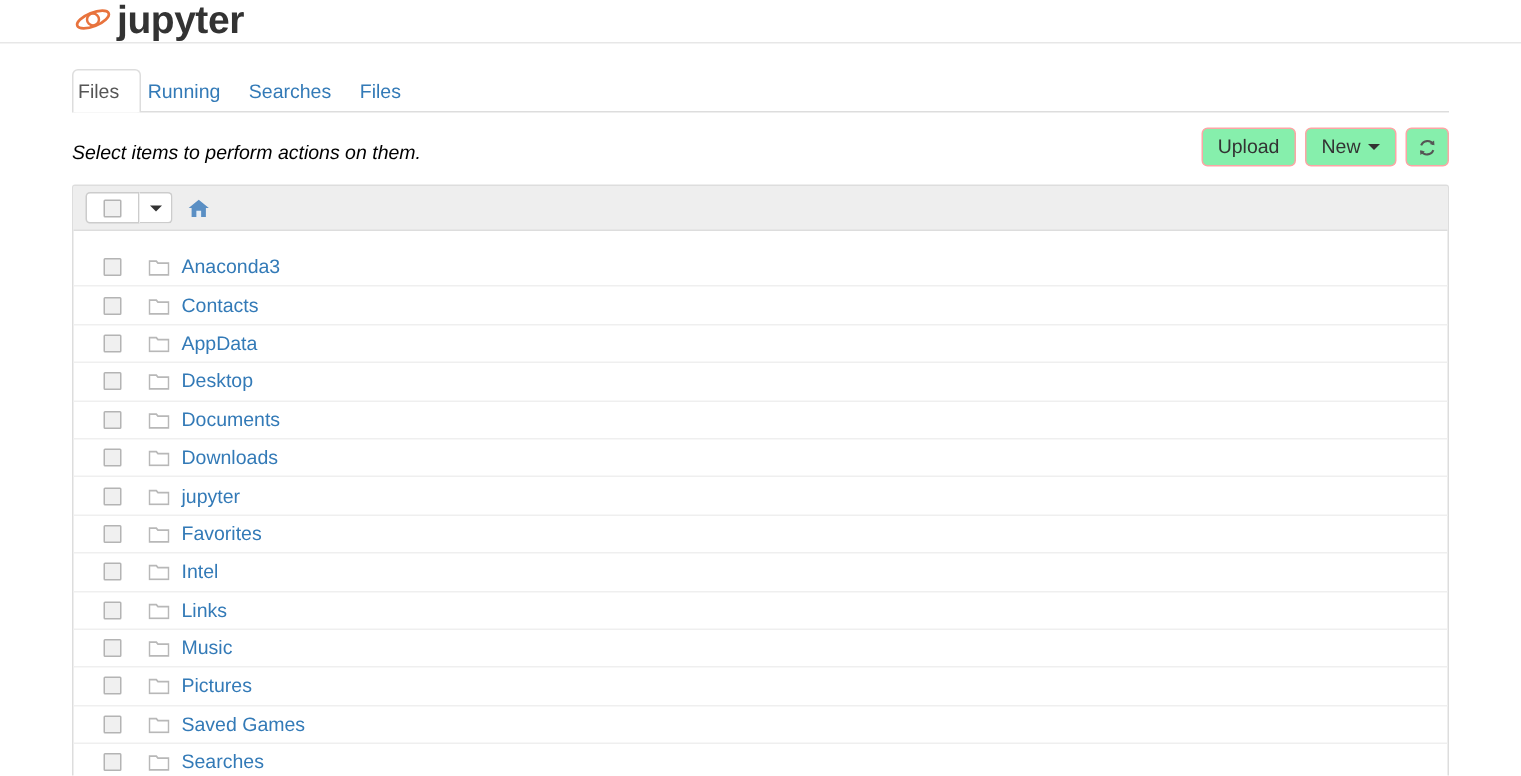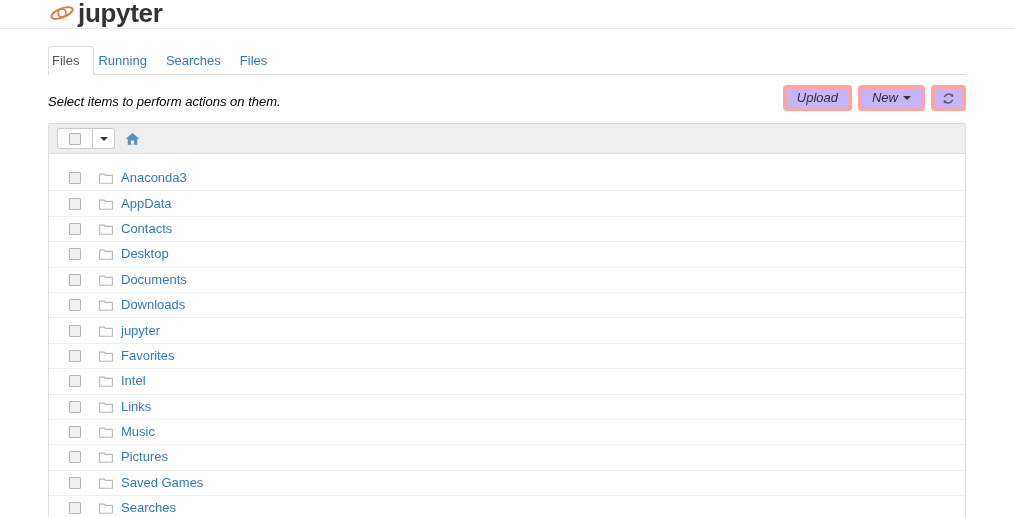--- a/index.html
+++ b/index.html
@@ -100,32 +100,31 @@
     right: 0;
     top: 0;
     display: flex;
     align-items: center;
   }
   .btn {
     font-family: "Liberation Sans", sans-serif;
     font-size: 13px;
     line-height: 16px;
     color: #333333;
-    background: #c4b5fd;
-    border: 4px solid #fca5a5;
+    background: #86efac;
+    border: 1px solid #fca5a5;
     border-radius: 4px;
     padding: 4px 10px;
     cursor: pointer;
     margin-left: 6px;
     height: 26px;
     box-sizing: border-box;
     display: inline-flex;
     align-items: center;
     white-space: nowrap;
-    font-style: italic;
   }
   .btn-new .caret {
     display: inline-block;
     width: 0;
     height: 0;
     margin-left: 5px;
     border-left: 4px solid transparent;
     border-right: 4px solid transparent;
     border-top: 4px solid #333333;
   }
@@ -337,32 +336,32 @@
       </div>
       <div class="row">
         <span class="row-check">
             <input type="checkbox" class="cb" style="">
           </span>
         <span class="row-icon">
             <svg class="folder-icon" viewBox="0 0 14 12" xmlns="http://www.w3.org/2000/svg">
               <path d="M0.6 2.1 H5.2 L6.3 3.4 H13.4 V11.2 H0.6 Z" fill="none" stroke="#b8b8b8" stroke-width="1.1"></path>
             </svg>
           </span>
+        <a class="row-name" href="#">Contacts</a>
+      </div>
+      <div class="row">
+        <span class="row-check">
+            <input type="checkbox" class="cb" style="">
+          </span>
+        <span class="row-icon">
+            <svg class="folder-icon" viewBox="0 0 14 12" xmlns="http://www.w3.org/2000/svg">
+              <path d="M0.6 2.1 H5.2 L6.3 3.4 H13.4 V11.2 H0.6 Z" fill="none" stroke="#b8b8b8" stroke-width="1.1"></path>
+            </svg>
+          </span>
         <a class="row-name" href="#">AppData</a>
-      </div>
-      <div class="row">
-        <span class="row-check">
-            <input type="checkbox" class="cb" style="">
-          </span>
-        <span class="row-icon">
-            <svg class="folder-icon" viewBox="0 0 14 12" xmlns="http://www.w3.org/2000/svg">
-              <path d="M0.6 2.1 H5.2 L6.3 3.4 H13.4 V11.2 H0.6 Z" fill="none" stroke="#b8b8b8" stroke-width="1.1"></path>
-            </svg>
-          </span>
-        <a class="row-name" href="#">Contacts</a>
       </div>
       <div class="row">
         <span class="row-check">
             <input type="checkbox" class="cb" style="">
           </span>
         <span class="row-icon">
             <svg class="folder-icon" viewBox="0 0 14 12" xmlns="http://www.w3.org/2000/svg">
               <path d="M0.6 2.1 H5.2 L6.3 3.4 H13.4 V11.2 H0.6 Z" fill="none" stroke="#b8b8b8" stroke-width="1.1"></path>
             </svg>
           </span>

